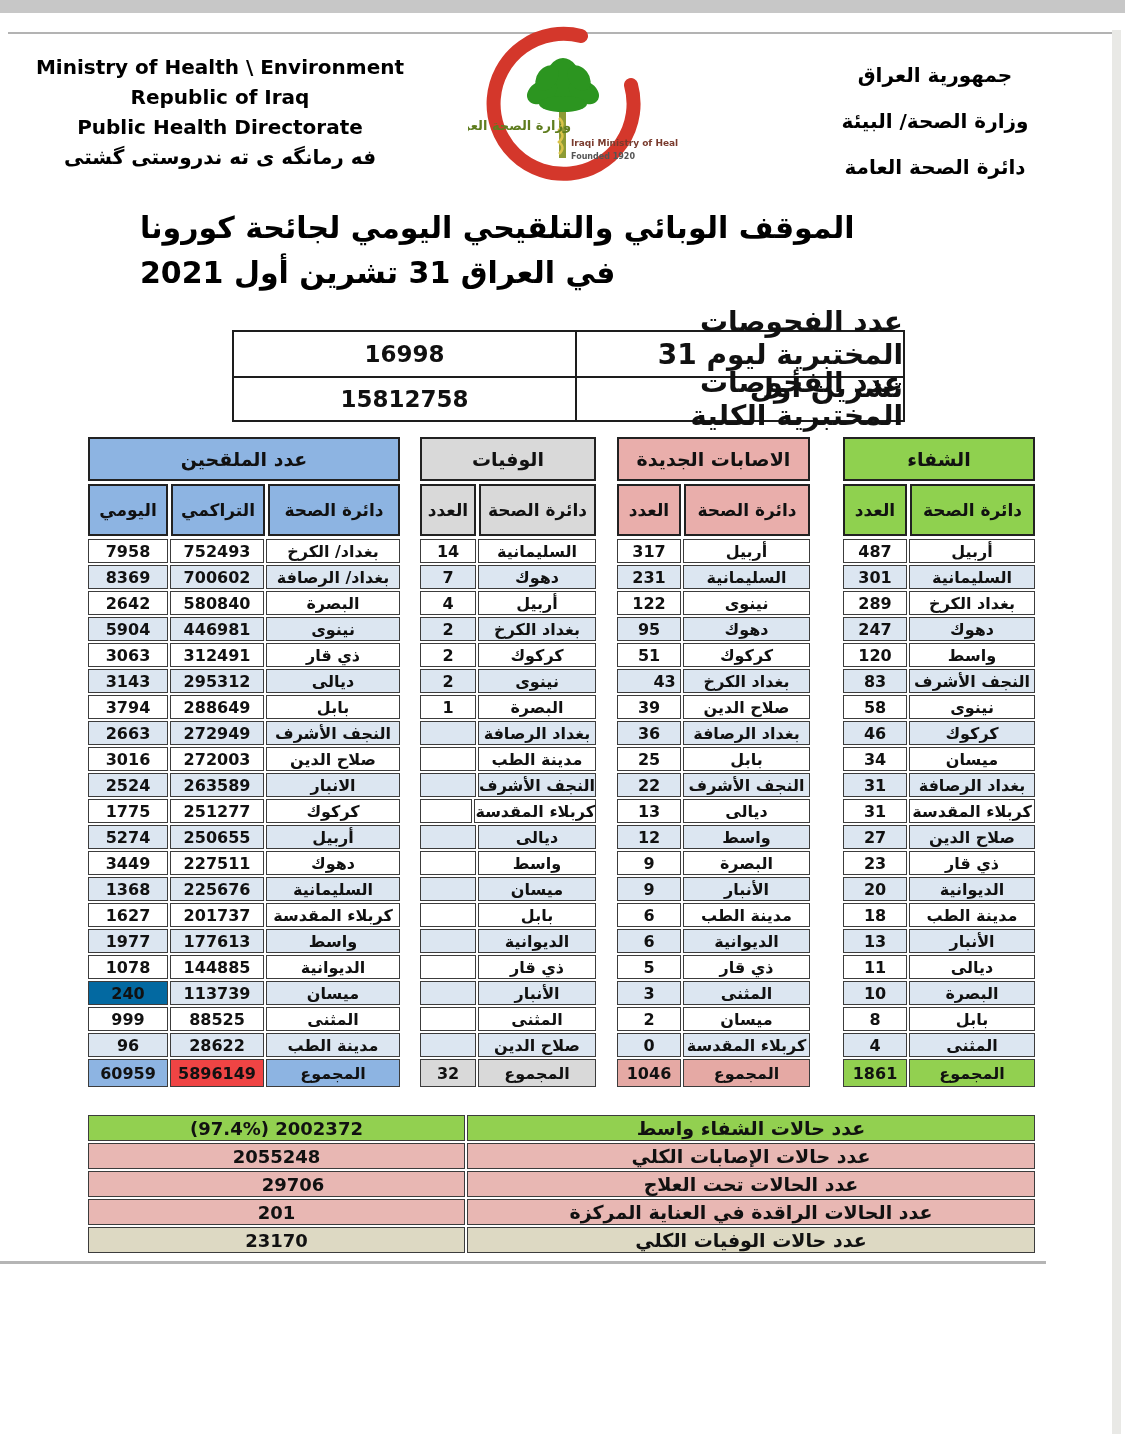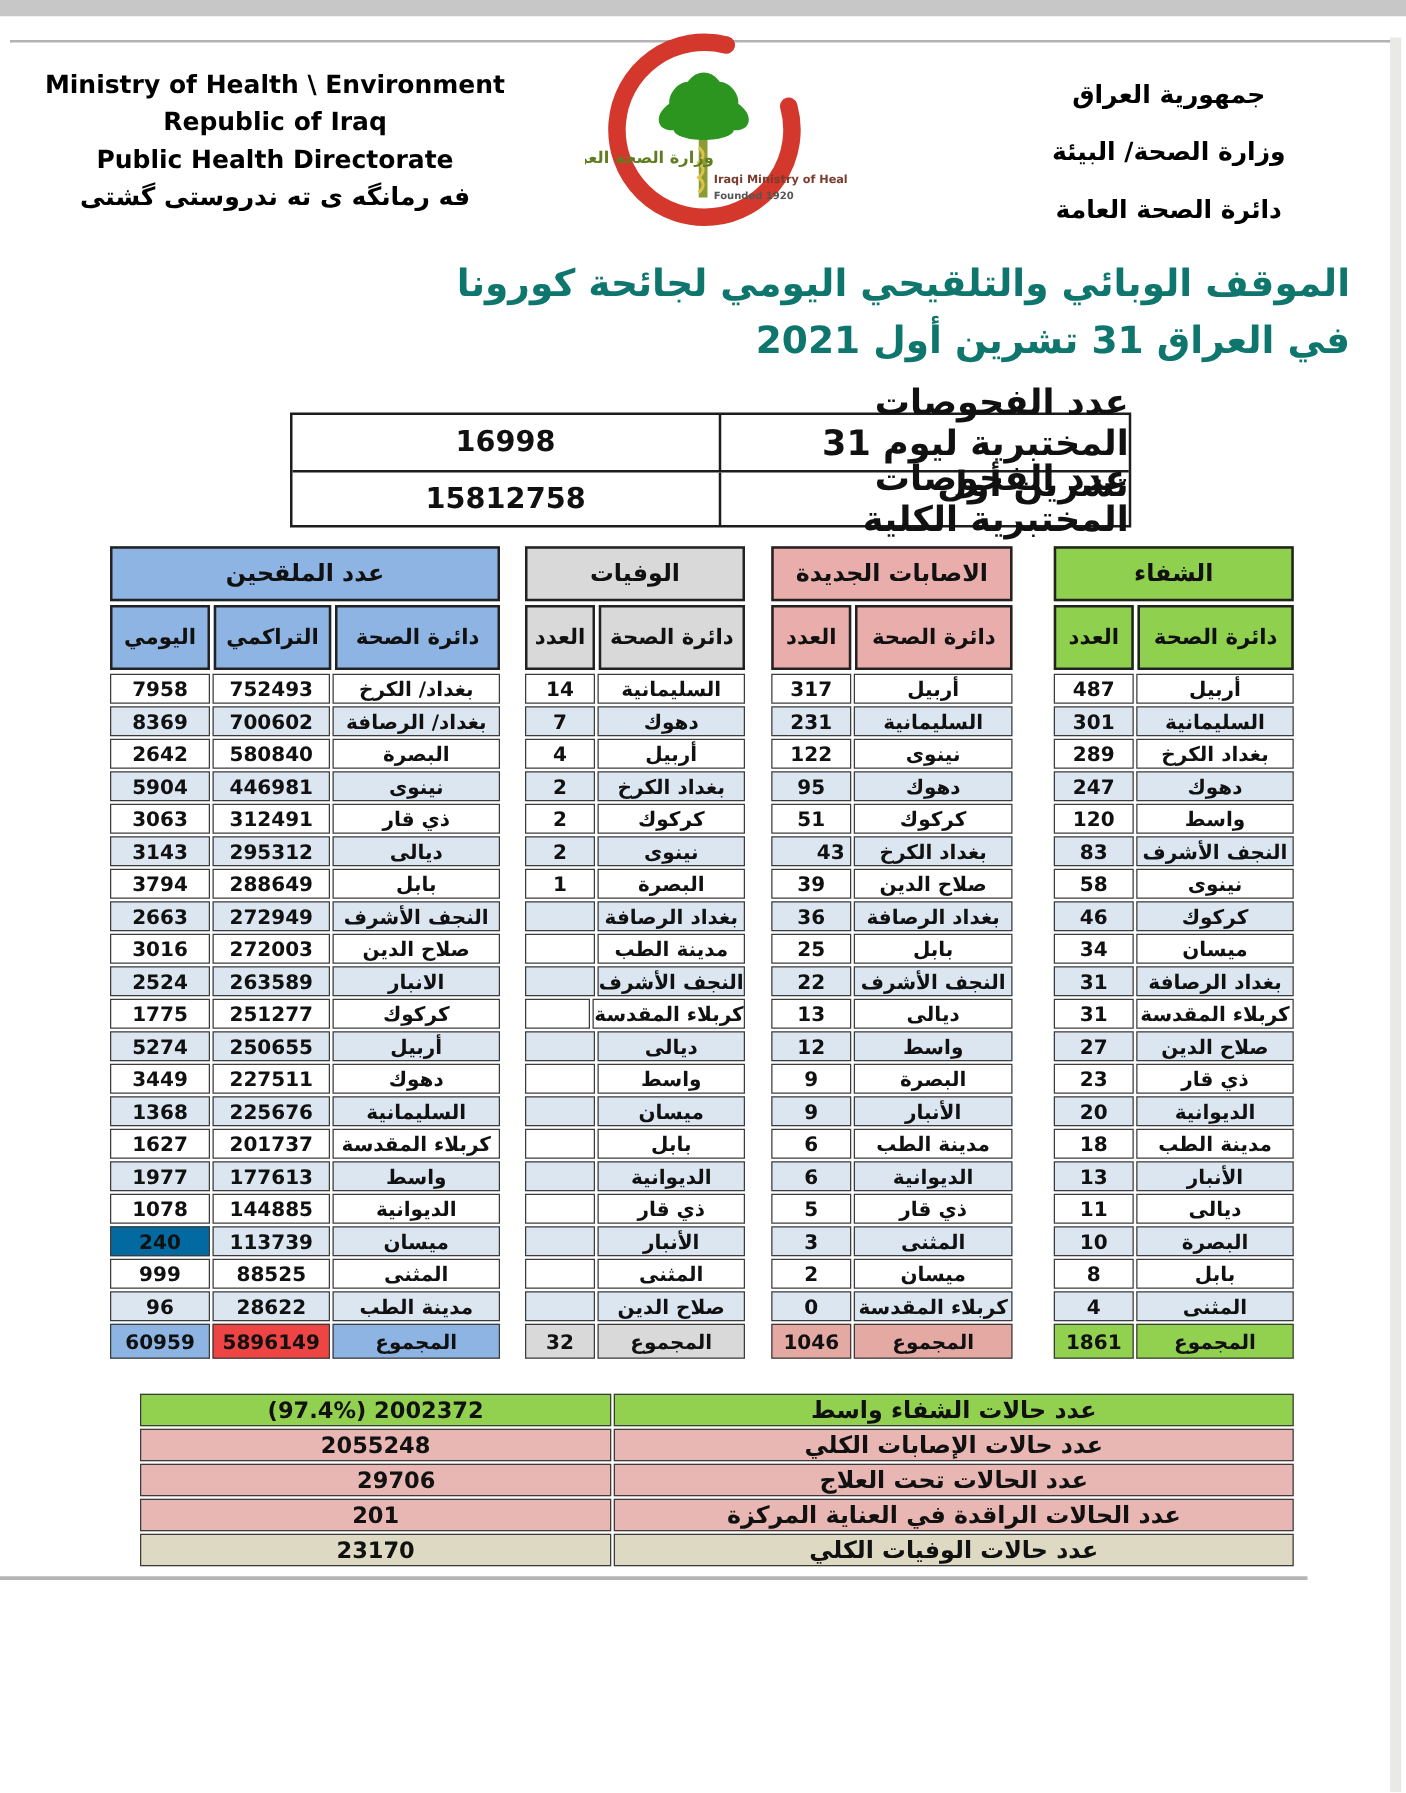--- a/index.html
+++ b/index.html
@@ -18,22 +18,22 @@
   #bottom-line { left:0; top:1261px; width:1046px; height:3px; background:#b5b5b5; }
 
   
   #english-header { left:25px; top:52px; width:390px; text-align:center;
     font-size:20px; line-height:30px; color:#000; }
   #arabic-header  { left:815px; top:52px; width:240px; text-align:center; direction:rtl;
     font-size:20px; line-height:46px; color:#000; }
   #logo { left:468px; top:18px; width:210px; height:178px; }
 
   
-  #main-title { left:140px; top:205px; width:940px; text-align:right; direction:rtl;
-    font-size:30px; line-height:45px; color:#0f766e; }
+  #main-title { left:140px; top:205px; width:940px; text-align:left; direction:rtl;
+    font-size:30px; line-height:45px; color:#000000; }
 
   
   #tests-table { left:232px; top:330px; width:673px; border:2.5px solid #1d1d1d; background:#fff; }
   .tests-row { display:flex; height:44px; }
   .tests-row + .tests-row { border-top:2.5px solid #1d1d1d; }
   .tests-value { width:343px; border-right:2.5px solid #1d1d1d; display:flex;
     align-items:center; justify-content:center; font-size:23px; }
   .tests-label { flex:1; display:flex; align-items:center; justify-content:center;
     direction:rtl; font-size:28px; }
 
@@ -58,21 +58,21 @@
   #tbl-vaccinated .c-daily { width:80px; }
   #tbl-vaccinated .c-cum   { width:94px; }
   .c-name  { flex:1; }
   #tbl-deaths     .c-count { width:56px; }
   #tbl-infections .c-count { width:64px; }
   #tbl-recovered  .c-count { width:64px; }
 
   
   #summary-table { left:88px; top:1115px; width:947px; display:flex;
     flex-direction:column; gap:2px; }
-  .s-row { display:flex; gap:2px; height:26px;margin-left:24px; }
+  .s-row { display:flex; gap:2px; height:26px; }
   .s-cell { border:1.5px solid #3c3c3c; display:flex; align-items:center;
     justify-content:center; }
   .s-value { width:377px; font-size:18px; direction:rtl; }
   .s-label { flex:1; font-size:19px; direction:rtl; }
 </style>
 </head>
 <body>
 
 <div id="page">
   <div class="abs" id="top-strip"></div>

